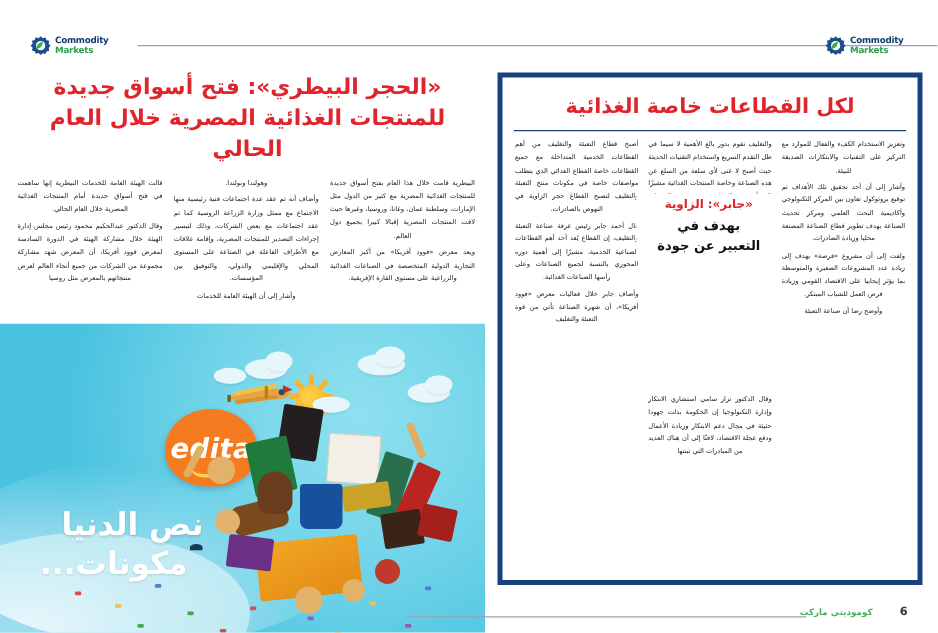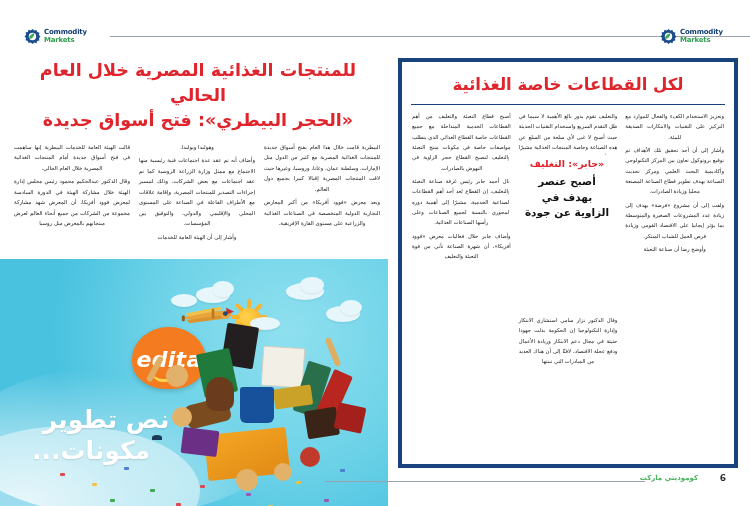--- a/index.html
+++ b/index.html
@@ -108,21 +108,21 @@
   .pull{
     position:absolute;left:100px;top:86px;width:112px;text-align:center;z-index:3;
     background:#fff;padding:3px 2px 4px;
   }
   .pull .kicker{color:#e0242c;font-weight:bold;font-size:9.5px;line-height:1.35;margin-bottom:3px;}
   .pull .quote{color:#111;font-weight:bold;font-size:10.5px;line-height:1.5;}
   .r-col.mid{position:relative;}
   .spacer{display:block;height:108px;}
 
   
-  .footer{position:absolute;left:0;bottom:18px;width:750px;height:14px;}
+  .footer{position:absolute;left:0;bottom:6px;width:750px;height:14px;}
   .f-rule{position:absolute;right:105px;top:7px;width:320px;height:1px;background:#9aa3ad;}
   .f-text{
     position:absolute;right:52px;top:0;color:#49b05a;font-weight:bold;font-size:7px;
   }
   .f-page{position:absolute;right:24px;top:-1px;color:#333;font-weight:bold;font-size:9px;direction:ltr;}
 </style>
 </head>
 <body>
 
 <div id="page">
@@ -152,22 +152,22 @@
       </span>
       <span class="logo-text">
         <span class="l1">Commodity</span>
         <span class="l2">Markets</span>
       </span>
     </div>
   </div>
 
   <div class="left-article">
     <div class="l-head">
+      <div>«الحجر البيطري»: فتح أسواق جديدة</div>
       <div>للمنتجات الغذائية المصرية خلال العام الحالي</div>
-      <div>«الحجر البيطري»: فتح أسواق جديدة</div>
     </div>
     <div class="l-divider"></div>
     <div class="l-body">
       <div class="l-col">
         <p>قالت الهيئة العامة للخدمات البيطرية إنها ساهمت في فتح أسواق جديدة أمام المنتجات الغذائية المصرية خلال العام الحالي.</p>
         <p>وقال الدكتور عبدالحكيم محمود رئيس مجلس إدارة الهيئة خلال مشاركة الهيئة في الدورة السادسة لمعرض فوود أفريكا، أن المعرض شهد مشاركة مجموعة من الشركات من جميع أنحاء العالم لعرض منتجاتهم بالمعرض مثل روسيا</p>
       </div>
       <div class="l-col">
         <p>وهولندا وبولندا.</p>
         <p>وأضاف أنه تم عقد عدة اجتماعات فنية رئيسية منها الاجتماع مع ممثل وزارة الزراعة الروسية كما تم عقد اجتماعات مع بعض الشركات، وذلك لتيسير إجراءات التصدير للمنتجات المصرية، وإقامة علاقات مع الأطراف الفاعلة في الصناعة على المستوى المحلي والإقليمي والدولي، والتوفيق بين المؤسسات.</p>
@@ -214,21 +214,21 @@
       <rect x="8" y="30" width="6" height="12" rx="2" fill="#8d5b17"></rect>
     </svg>
 
     <div class="logo-edita">
       <div class="edita-badge"></div>
       <div class="edita-word">edita</div>
       <div class="edita-smile"></div>
     </div>
 
     <div class="ad-slogan">
-      <span>نص تطوير</span>
+      <span>نص الدنيا</span>
       <span class="l2">مكونات...</span>
     </div>
 
     <div class="snack" style="left:206px;top:172px;width:82px;height:46px;background:linear-gradient(160deg,#f5a623,#e08a16);border-radius:3px;transform:rotate(-6deg);"></div>
     <div class="snack" style="left:224px;top:66px;width:32px;height:42px;background:#231f20;transform:rotate(9deg);"></div>
     <div class="snack" style="left:200px;top:92px;width:34px;height:44px;background:#1f7a3c;transform:rotate(-12deg);"></div>
     <div class="snack" style="left:262px;top:88px;width:40px;height:38px;background:#f2efe6;transform:rotate(4deg);border:1px solid #d5cfbf;"></div>
     <div class="snack" style="left:300px;top:104px;width:24px;height:52px;background:#2a6f4b;transform:rotate(18deg);"></div>
     <div class="snack" style="left:324px;top:112px;width:20px;height:48px;background:#b8261f;transform:rotate(24deg);"></div>
     <div class="snack" style="left:274px;top:128px;width:38px;height:20px;background:#c9a227;transform:rotate(-8deg);"></div>
@@ -262,25 +262,24 @@
   </div>
 
   <div class="right-article">
     <div class="r-inner">
       <div class="r-head">
         <div>لكل القطاعات خاصة الغذائية</div>
       </div>
       <div class="r-rule"></div>
 
       <div class="pull">
-        <div class="kicker">«جابر»: التغليف</div>
+        <div class="kicker">«جابر»: الزاوية</div>
         <div class="quote">
-          <div>أصبح عنصر</div>
           <div>بهدف في</div>
-          <div>الزاوية عن جودة</div>
+          <div>التعبير عن جودة</div>
         </div>
       </div>
 
       <div class="r-body">
         <div class="r-col">
           <p>أصبح قطاع التعبئة والتغليف من أهم القطاعات الخدمية المتداخلة مع جميع القطاعات خاصة القطاع الغذائي الذي يتطلب مواصفات خاصة في مكونات منتج التعبئة والتغليف لتصبح القطاع حجر الزاوية في النهوض بالصادرات.</p>
           <p>قال أحمد جابر رئيس غرفة صناعة التعبئة والتغليف، إن القطاع يُعد أحد أهم القطاعات الصناعية الخدمية، مشيرًا إلى أهمية دوره المحوري بالنسبة لجميع الصناعات وعلى رأسها الصناعات الغذائية.</p>
           <p>وأضاف جابر خلال فعاليات معرض «فوود أفريكا»، أن شهرة الصناعة تأتي من قوة التعبئة والتغليف</p>
         </div>
         <div class="r-col mid">

